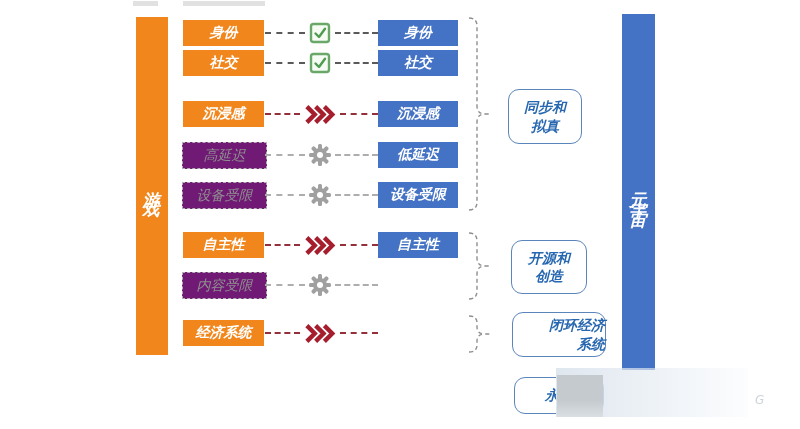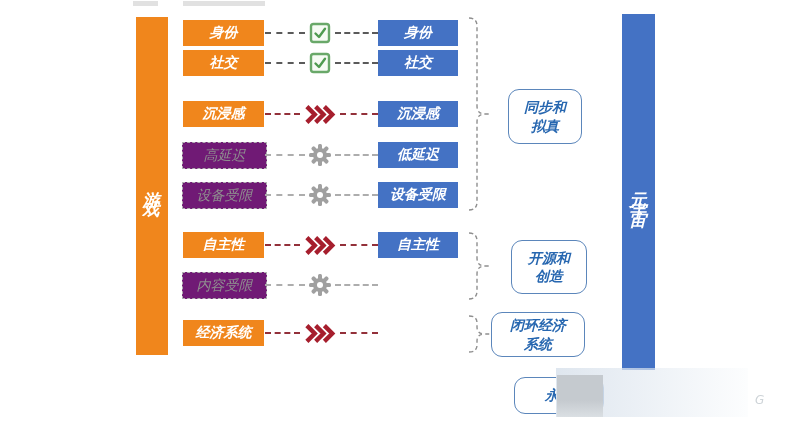--- a/index.html
+++ b/index.html
@@ -30,21 +30,21 @@
   .ic{position:absolute;top:1px;}
   .ic-mid{left:308px;} .ic-wide{left:303px;top:3px;}
   
   .bracket{position:absolute;}
   
   .note{position:absolute;background:#fff;border:1.6px solid #5b86bb;border-radius:11px;
         color:#2767B0;font-weight:bold;font-style:italic;font-size:14px;line-height:1.3;
         display:flex;flex-direction:column;align-items:center;justify-content:center;text-align:center;}
   .note-1{left:508px;top:89px;width:72px;height:53px;}
   .note-2{left:511px;top:240px;width:74px;height:52px;}
-  .note-3{left:491px;top:312px;width:92px;height:43px;}
+  .note-3{left:512px;top:312px;width:92px;height:43px;align-items:flex-end;}
   .note-4{left:514px;top:377px;width:88px;height:35px;}
   
   .cover-light{position:absolute;left:556px;top:368px;width:192px;height:49px;
         background:linear-gradient(90deg,rgba(221,229,238,0.95),rgba(247,250,252,0.35));z-index:5;}
   .cover-dark{position:absolute;left:557px;top:375px;width:46px;height:42px;
         background:linear-gradient(180deg,#c5cacf 0%,#c5cacf 60%,#dadfe3 100%);z-index:6;}
   .remnant{position:absolute;top:1px;height:5px;background:#d9d9d9;opacity:0.8;}
   .remnant-a{left:133px;width:25px;} .remnant-b{left:183px;width:82px;}
   .watermark{position:absolute;left:755px;top:393px;color:#cdd3d7;font-size:12px;
         font-style:italic;z-index:7;}

